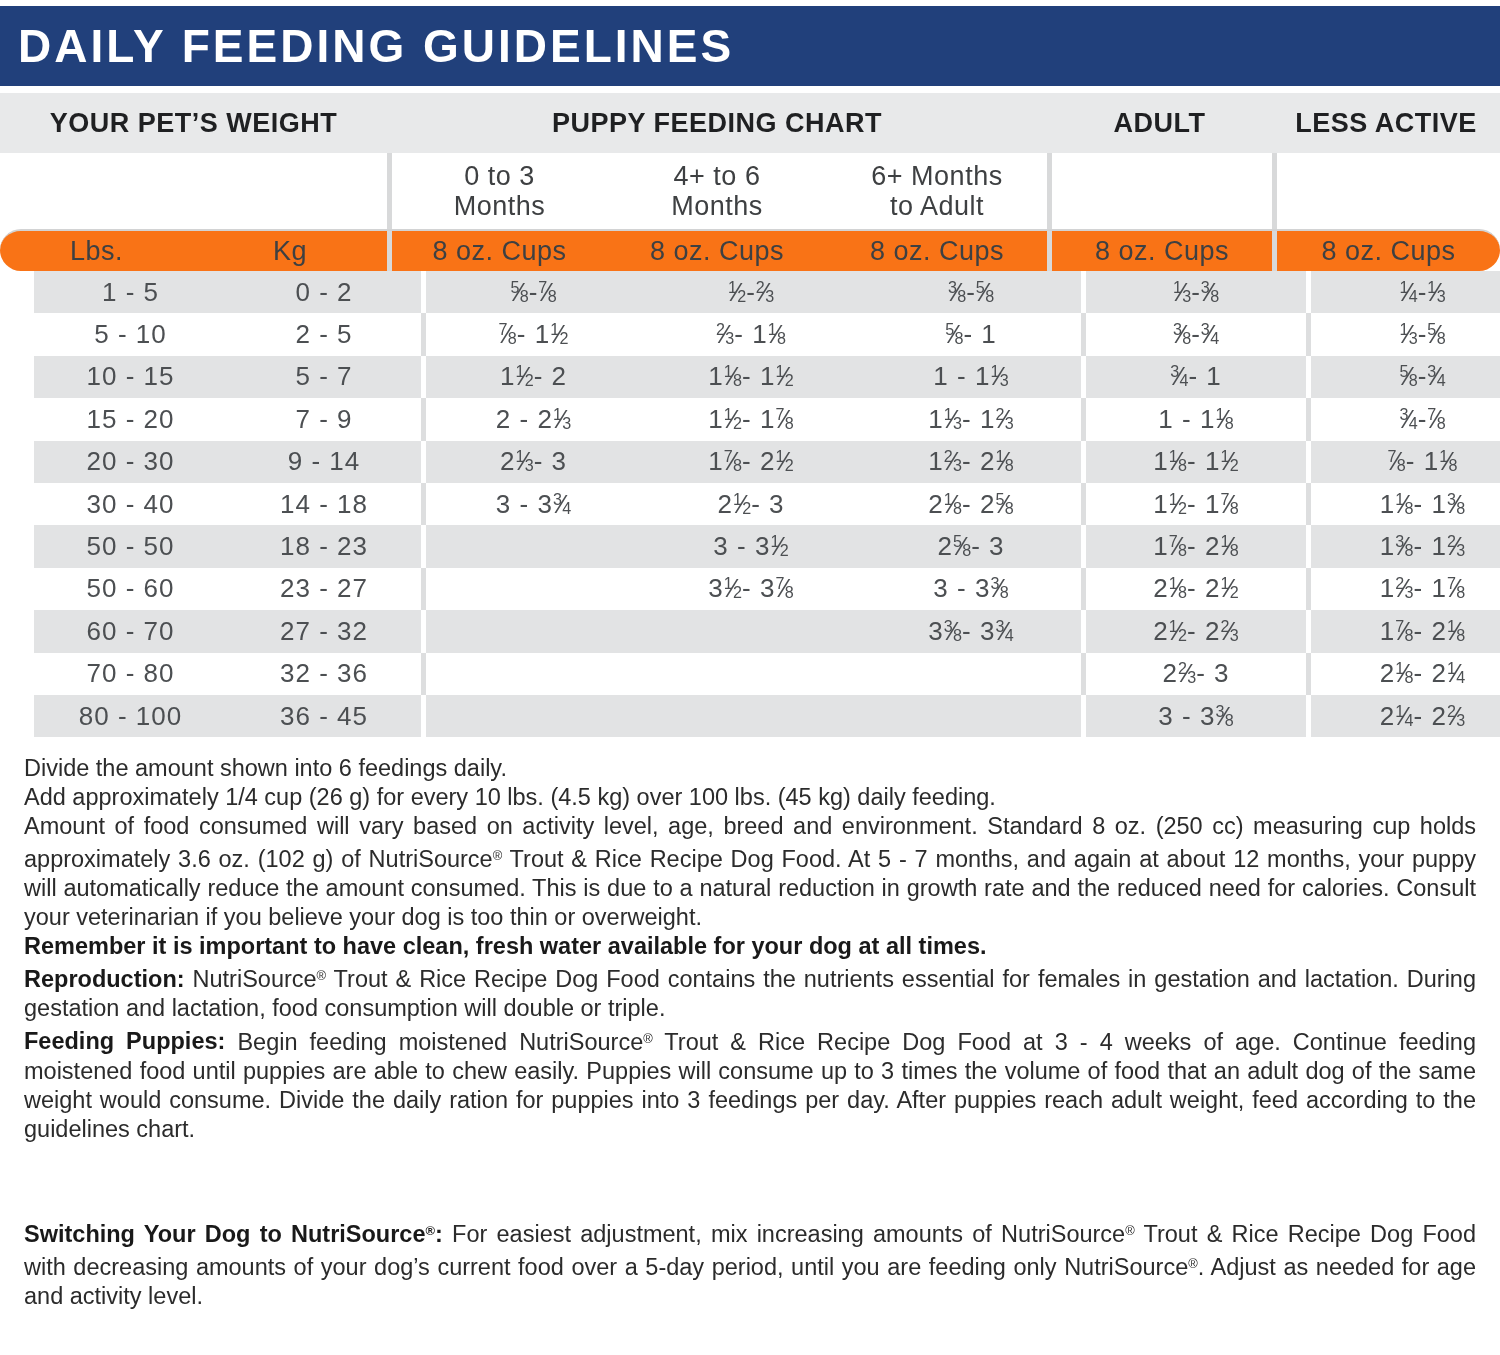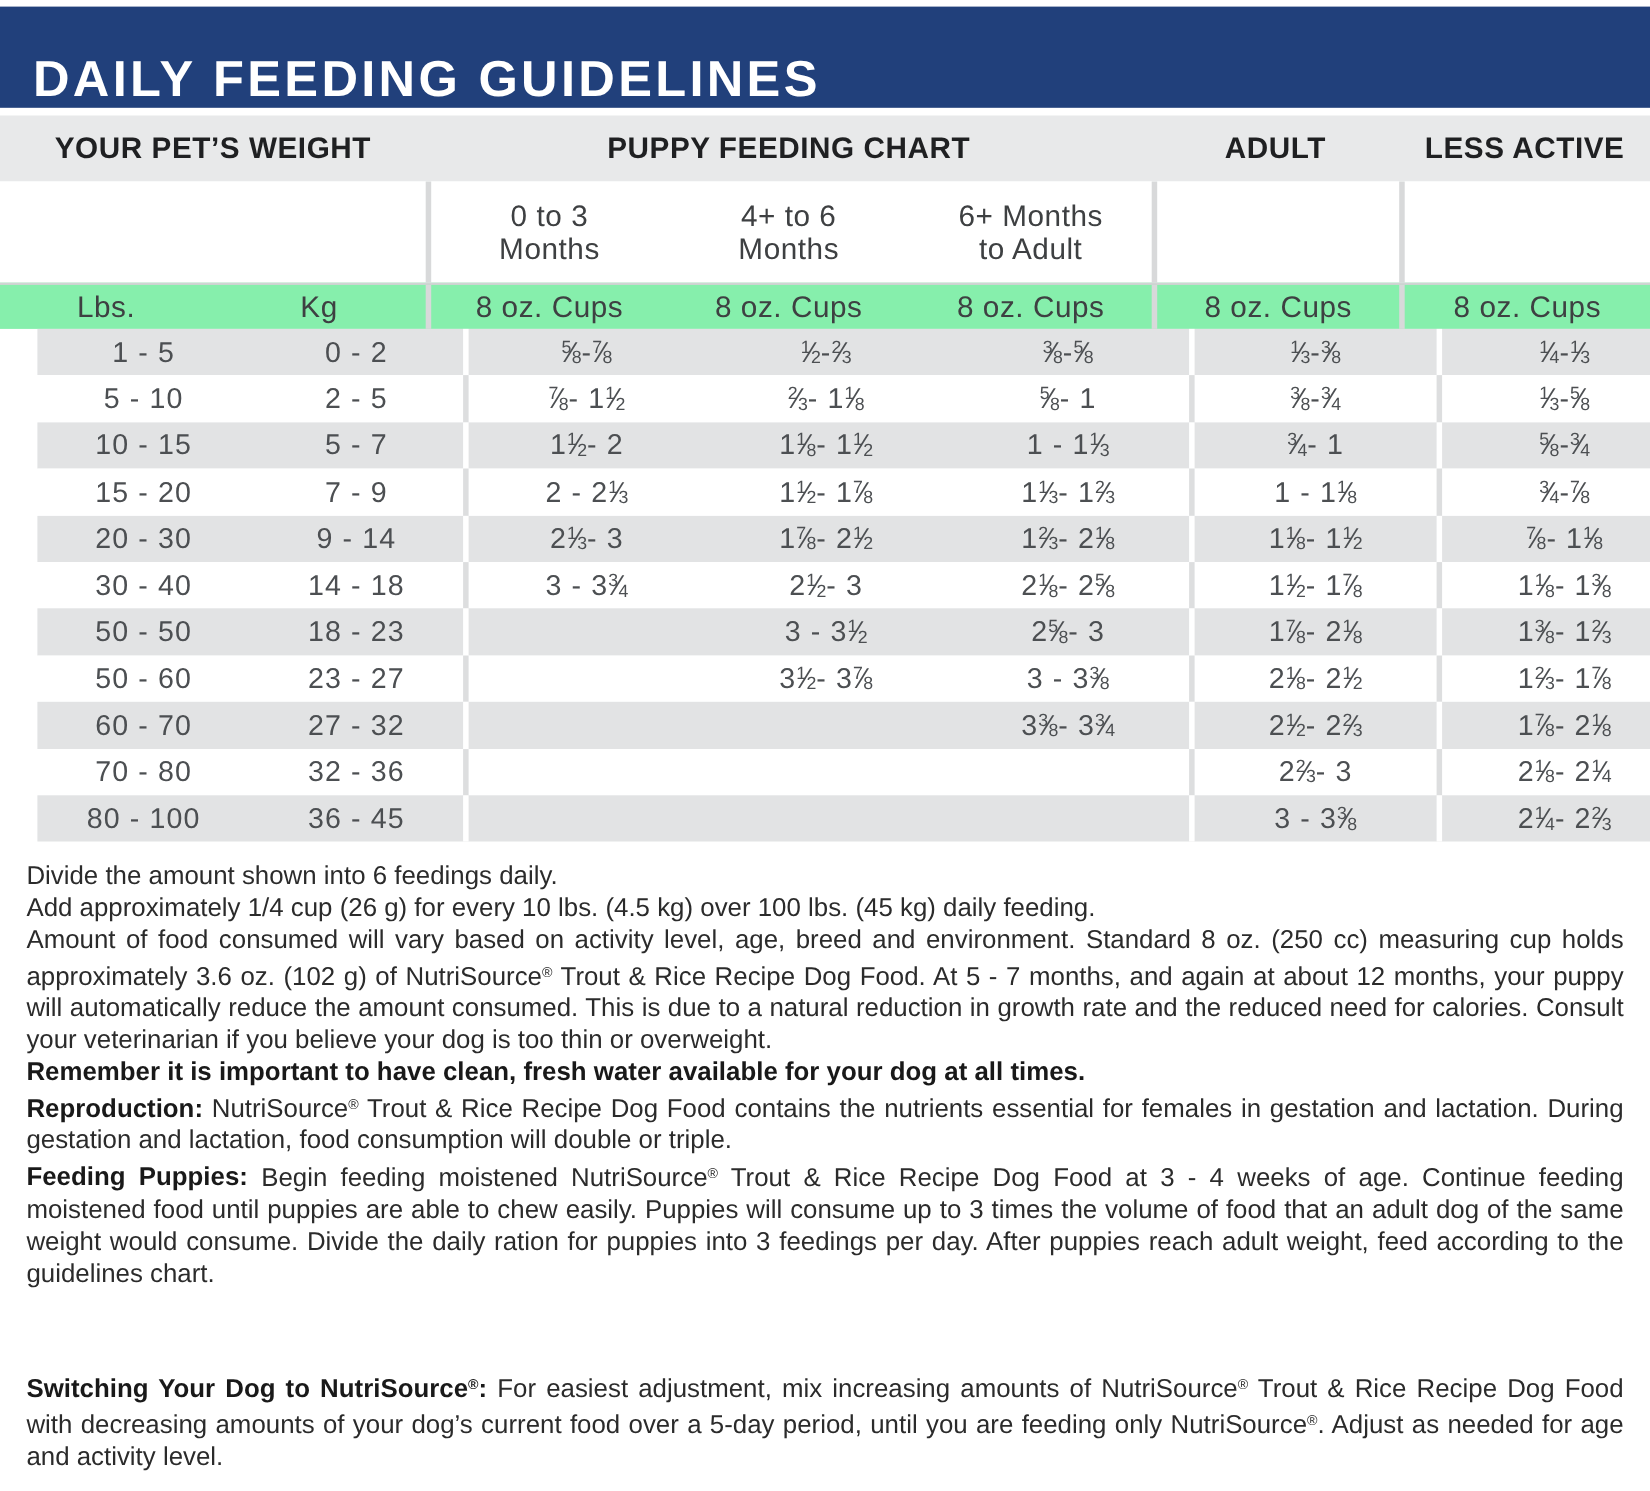--- a/index.html
+++ b/index.html
@@ -5,22 +5,22 @@
   html,body { margin:0; padding:0; background:#ffffff; }
   body {
     width:1500px; height:1355px; overflow:hidden;
     font-family:"Liberation Sans", sans-serif;
     color:#2b2b2b;
     -webkit-font-smoothing:antialiased;
   }
 
   
   .banner {
-    margin-top:6px; height:92px; background:#21407b;
-    display:flex; align-items:flex-end; padding-left:30px;
+    margin-top:6px; height:80px; background:#21407b;
+    display:flex; align-items:center; padding-left:18px;
   }
   .banner h1 {
     margin:0; color:#ffffff; font-size:46px; font-weight:bold;
     letter-spacing:3px;
   }
 
   
   .tbl { margin-top:7px; }
   .grid-row {
     display:grid;
@@ -33,27 +33,27 @@
 
   .head-band { height:60px; background:#e8e9ea; }
   .head-band .cell {
     font-weight:bold; font-size:27px; color:#1f2022; letter-spacing:0.5px;
   }
   .hb-weight { grid-column:1/3; }
   .hb-puppy  { grid-column:3/6; }
   .hb-adult  { grid-column:6/7; }
   .hb-less   { grid-column:7/8; }
 
-  .months-row { height:92px; background:#ffffff; }
+  .months-row { height:76px; background:#ffffff; }
   .months-row .cell {
     font-size:27px; color:#3e4042; line-height:1.12;
     white-space:pre-line; letter-spacing:0.5px;
   }
 
-  .units-row { height:40px; background:#86efac; border-top:2px solid #d2d3d4; }
+  .units-row { height:40px; background:#f97316; border-top:2px solid #d2d3d4;border-radius:21px; }
   .units-row .cell { font-size:27px; color:#3e4042; letter-spacing:0.5px; }
 
   .months-row .sep, .units-row .sep { border-left:5px solid #d8d9da; }
 
   .data-row { height:42.4px;margin-left:34px; }
   .data-row .cell {
     font-size:26px; color:#4c4f52; letter-spacing:1px; white-space:nowrap;
   }
   .data-row.shade { background:#e2e3e4; }
   .data-row.plain { background:#ffffff; }

